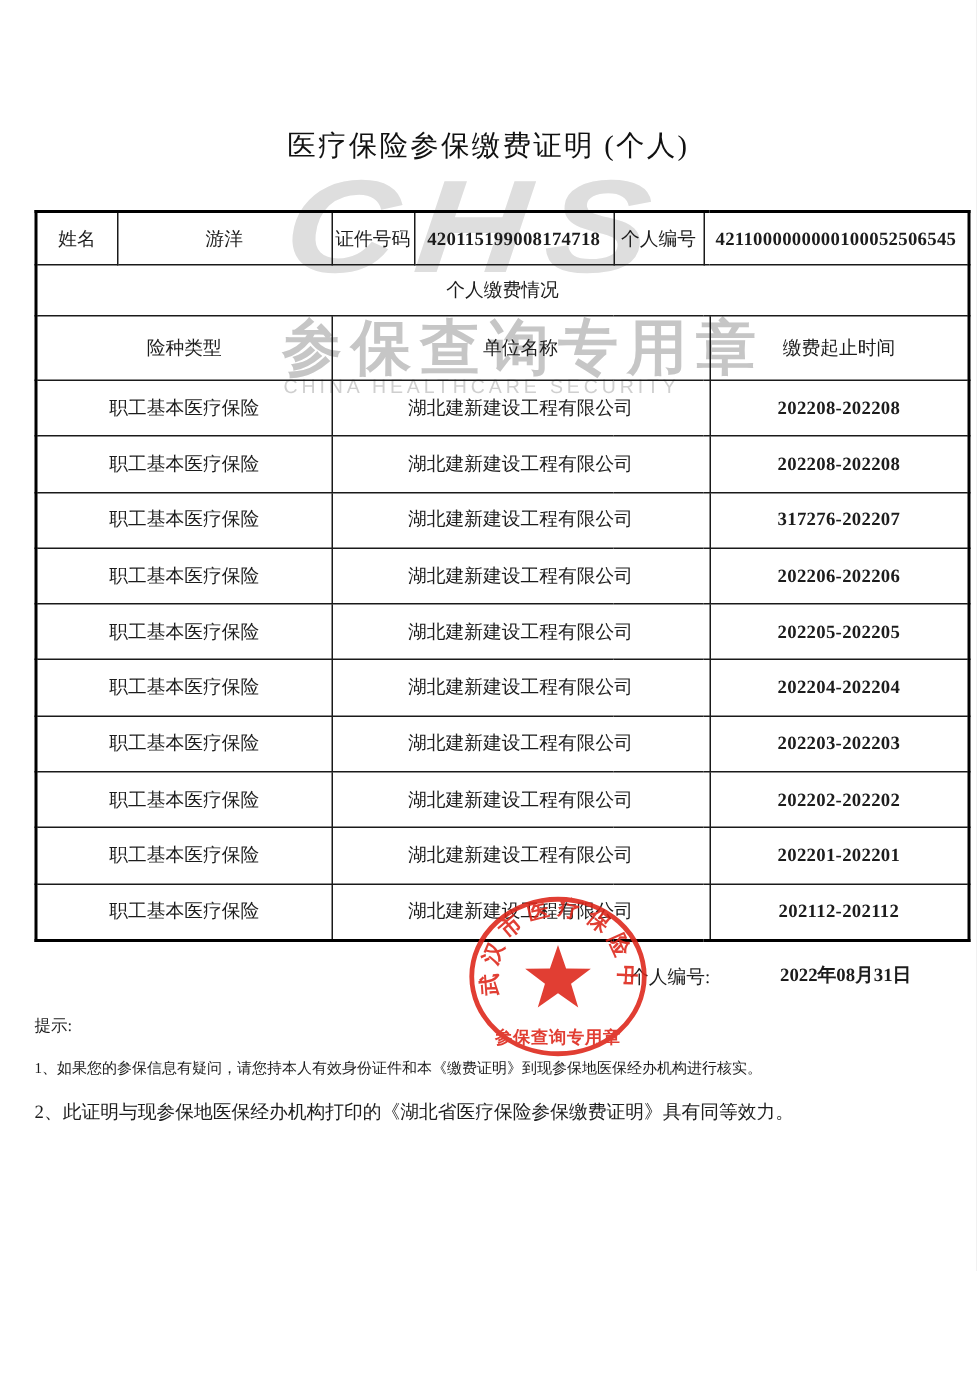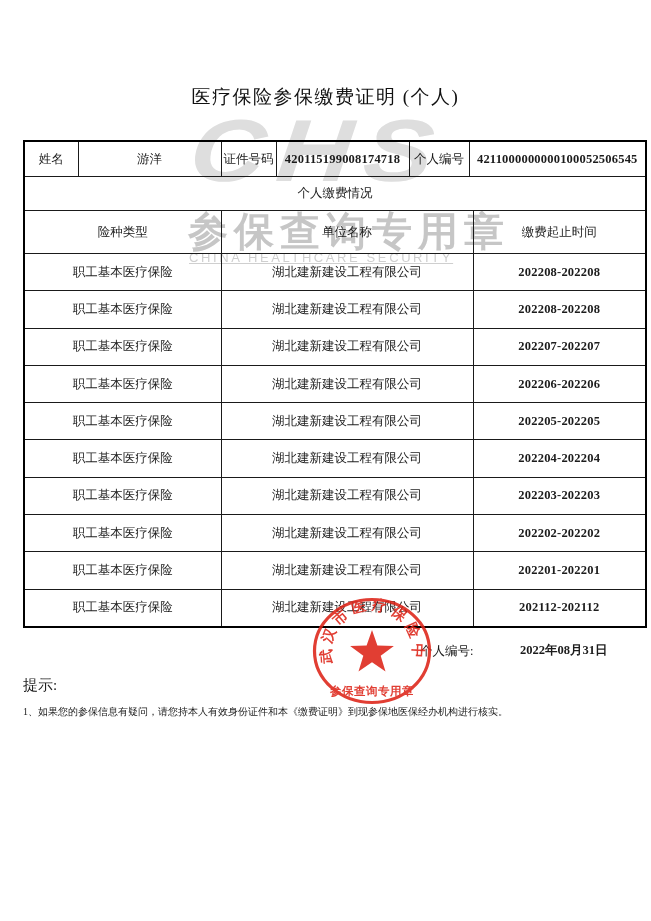--- a/index.html
+++ b/index.html
@@ -20,42 +20,42 @@
     font-size:88px;font-weight:bold;font-style:italic;letter-spacing:10px;
     color:var(--wm-logo,#dedede);transform:skewX(-6deg) scaleX(1.18);
     transform-origin:left top;
   }
   .wm-cn{
     left:188px;top:204px;font-family:"Liberation Sans",sans-serif;
     font-size:40px;font-weight:600;letter-spacing:6px;color:var(--wm-cn,#c6c6c6);
   }
   .wm-en{
     left:189px;top:250px;font-family:"Liberation Sans",sans-serif;
-    font-size:13px;letter-spacing:2.6px;color:var(--wm-en,#cfcfcf);text-decoration:underline;
+    font-size:13px;letter-spacing:2.6px;color:var(--wm-en,#cfcfcf);
   }
   
   table.cert{
     position:absolute;left:23px;top:140px;width:622px;
     border-collapse:collapse;table-layout:fixed;background:transparent;z-index:2;
   }
   table.cert td{
     border:1px solid #1a1a1a;text-align:center;vertical-align:middle;
     font-size:12.5px;padding:0 2px;overflow:hidden;
   }
   table.cert{border:2px solid #000;}
   tr.info-row td{height:34px;}
   tr.section-row td{height:33px;}
   tr.colhead-row td{height:42px;}
   tr.data-row td{height:36.3px;}
   .num{font-weight:bold;font-size:12.5px;letter-spacing:0.2px;}
   
   .print-date-label{position:absolute;left:420px;top:643px;font-size:12.5px;z-index:2;}
   .print-date-value{position:absolute;left:520px;top:642px;font-size:12.5px;font-weight:bold;z-index:2;}
   
-  .notes-title{position:absolute;left:23px;top:676px;font-size:15px;z-index:2;}
+  .notes-title{position:absolute;left:23px;top:676px;font-size:11px;z-index:2;}
   .note-1{position:absolute;left:23px;top:705px;width:620px;font-size:10px;z-index:2;}
   .note-2{position:absolute;left:23px;top:733px;width:620px;font-size:12.5px;z-index:2;}
   
   .stamp{position:absolute;left:293px;top:576px;z-index:5;opacity:0.88;}
   .stamp .ring{fill:none;stroke:var(--stamp-red,#dd2418);stroke-width:3.2;}
   .stamp .star{fill:var(--stamp-red,#dd2418);}
   .stamp text{fill:var(--stamp-red,#dd2418);}
   .stamp .ring-text{
     font-family:"Liberation Serif",serif;font-size:14.5px;font-weight:bold;
     letter-spacing:4.5px;
@@ -110,21 +110,21 @@
       <td class="num">202208-202208</td>
     </tr>
         <tr class="data-row">
       <td colspan="2">职工基本医疗保险</td>
       <td colspan="4">湖北建新建设工程有限公司</td>
       <td class="num">202208-202208</td>
     </tr>
         <tr class="data-row">
       <td colspan="2">职工基本医疗保险</td>
       <td colspan="4">湖北建新建设工程有限公司</td>
-      <td class="num">202207-202207</td>
+      <td class="num">317276-202207</td>
     </tr>
         <tr class="data-row">
       <td colspan="2">职工基本医疗保险</td>
       <td colspan="4">湖北建新建设工程有限公司</td>
       <td class="num">202206-202206</td>
     </tr>
         <tr class="data-row">
       <td colspan="2">职工基本医疗保险</td>
       <td colspan="4">湖北建新建设工程有限公司</td>
       <td class="num">202205-202205</td>
@@ -155,20 +155,21 @@
       <td class="num">202112-202112</td>
     </tr>
       </tbody>
   </table>
 
   <span class="print-date-label">个人编号:</span>
   <span class="print-date-value">2022年08月31日</span>
 
   <div class="notes-title">提示:</div>
   <div class="note-1">1、如果您的参保信息有疑问，请您持本人有效身份证件和本《缴费证明》到现参保地医保经办机构进行核实。</div>
+  <div class="note-2">2、此证明与现参保地医保经办机构打印的《湖北省医疗保险参保缴费证明》具有同等效力。</div>
 
   <svg class="stamp" width="160" height="152" viewBox="0 0 160 152">
     <defs>
       <path id="arcpath" d="M 40.5 89 A 41 41 0 1 1 117.5 89" fill="none"></path>
     </defs>
     <ellipse class="ring" cx="79" cy="75" rx="57.5" ry="51.5"></ellipse>
     <polygon class="star" points="79,54 84.4,69.6 100.9,69.9 87.7,79.8 92.5,95.6 79,86.2 65.5,95.6 70.3,79.8 57.1,69.9 73.6,69.6"></polygon>
     <text class="ring-text">
       <textPath href="#arcpath" startOffset="2">武汉市医疗保险中心</textPath>
     </text>

